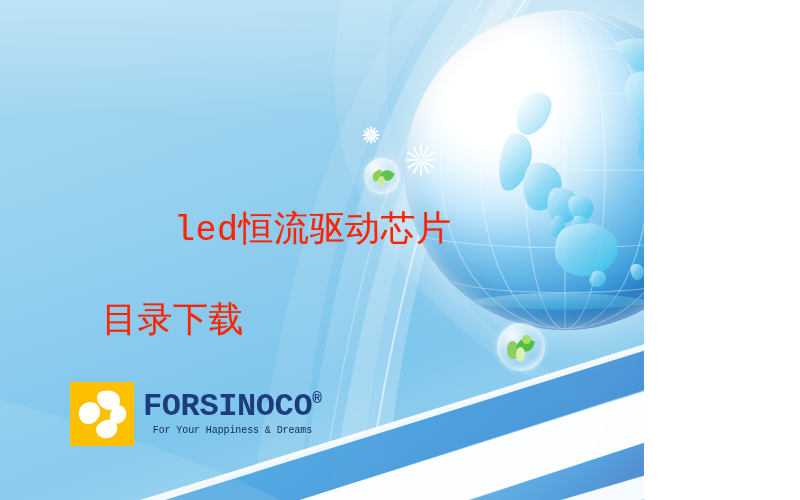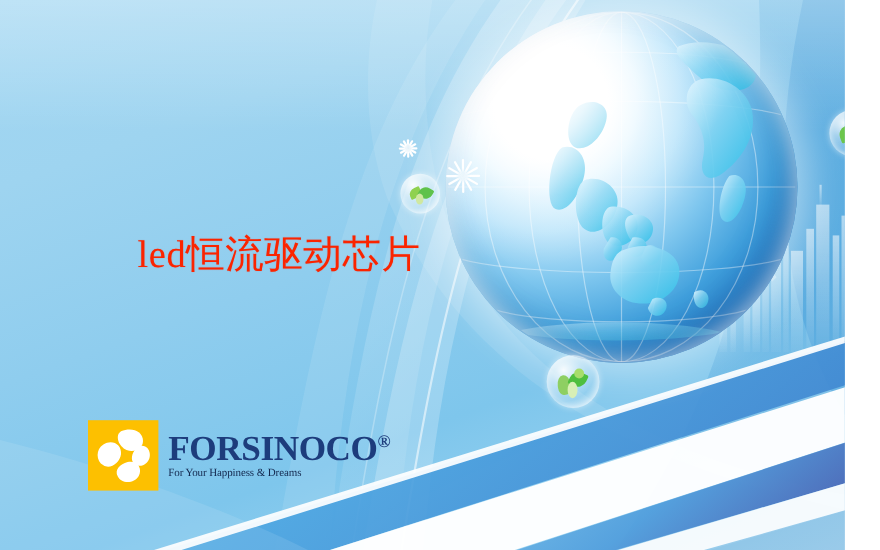--- a/index.html
+++ b/index.html
@@ -1,21 +1,21 @@
 <!DOCTYPE html>
 <html><head>
 <meta charset="utf-8">
 <title>Banner</title>
 <style>
   html,body{margin:0;padding:0;background:#fff;}
   #stage{
     position:relative;
-    width:768px;height:500px;
+    width:644px;height:500px;
     overflow:hidden;
-    font-family:Liberation Serif, serif;
+    font-family:Liberation Mono, monospace;
     background:linear-gradient(160deg,#a3d7f2 0%,#9ed4f0 22%,#8fcdee 45%,#7ec6ec 68%,#9bd3f0 88%,#c9e6f7 100%);
   }
 
   
   .bg-layer{position:absolute;inset:0;overflow:hidden;}
   .bg-layer svg{position:absolute;top:0;left:0;display:block;}
 
   
   .globe-wrap{
     position:absolute;
@@ -70,22 +70,22 @@
     font-weight:400;
     letter-spacing:0.5px;
     text-shadow:0 0 1px rgba(251,36,0,0.35);
     white-space:pre;
   }
   .headline .line2{display:block;padding-left:14px;}
 
   
   .logo{
     position:absolute;
-    left:80px;top:382px;
-    display:flex;align-items:center;
+    left:70px;top:382px;
+    display:flex;align-items:center;text-align:center;
   }
   .logo-mark{
     width:64px;height:64px;
     background:#fdc000;
     position:relative;flex:none;
   }
   .logo-text{margin-left:9px;}
   .logo-name{
     color:#1d3c7c;
     font-weight:bold;
@@ -304,20 +304,21 @@
   </div>
 
   <div class="bubble" style="left:754px;top:100px;width:42px;height:42px;">
     <span class="leaf" style="left:9px;top:15px;width:12px;height:14px;background:#6cc64c;transform:rotate(-20deg);"></span>
     <span class="leaf" style="left:19px;top:13px;width:13px;height:13px;background:#b9e48a;transform:rotate(28deg);"></span>
     <span class="leaf" style="left:15px;top:20px;width:8px;height:12px;background:#e6f6cf;border-radius:50%;"></span>
   </div>
 
   <div class="headline">
     <span>led恒流驱动芯片</span>
+    <span class="line2">目录下载</span>
   </div>
 
   <div class="logo">
     <div class="logo-mark">
       <svg width="64" height="64" viewBox="0 0 64 64">
         <g fill="#ffffff">
           <path d="M30,10 C40,6 50,10 50,19 C50,26 42,30 35,27 C28,24 24,14 30,10 Z"></path>
           <path d="M52,24 C58,27 58,38 50,41 C44,43 39,39 40,33 C41,27 47,21 52,24 Z"></path>
           <path d="M14,22 C22,17 31,22 30,31 C29,39 20,45 14,41 C7,37 7,26 14,22 Z"></path>
           <path d="M36,38 C45,36 50,44 46,51 C42,58 30,58 27,51 C24,45 29,40 36,38 Z"></path>

